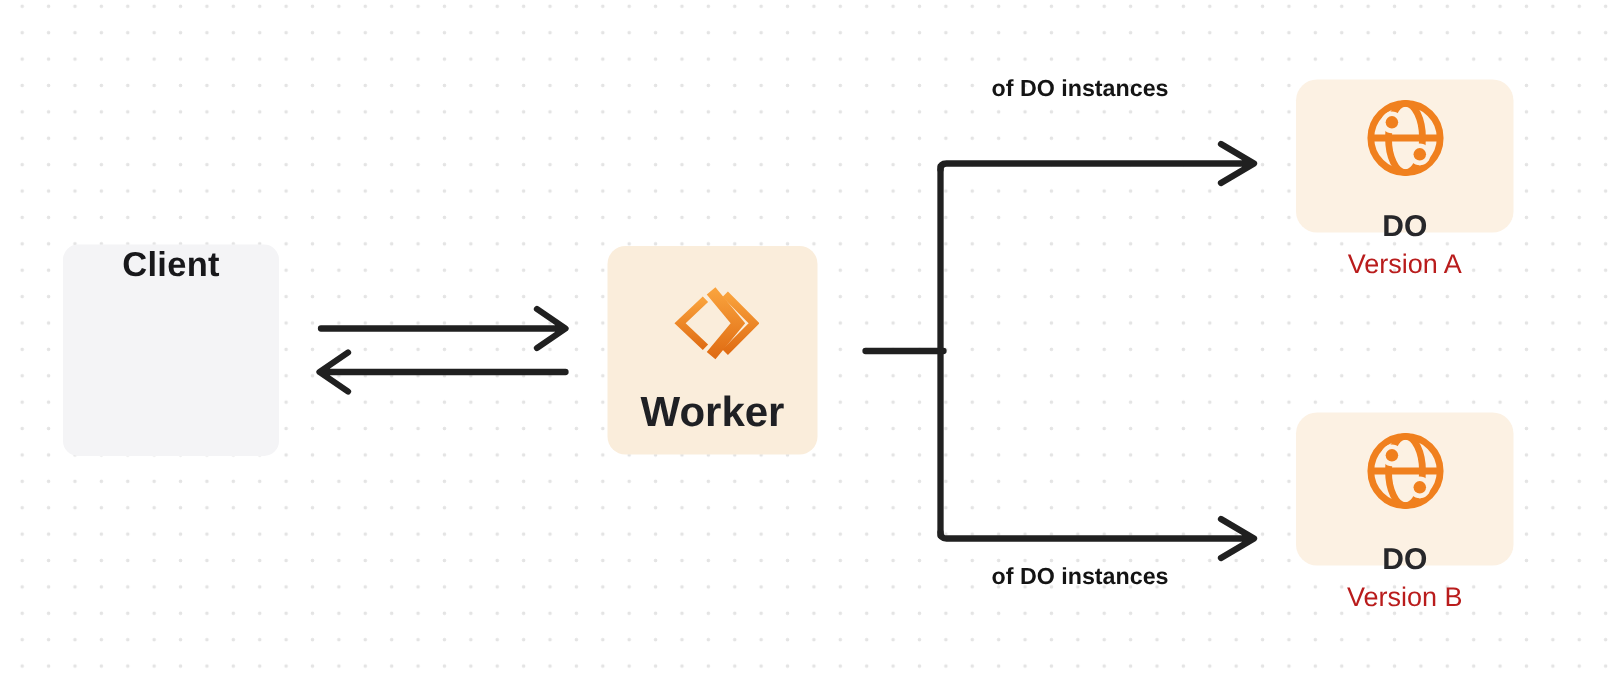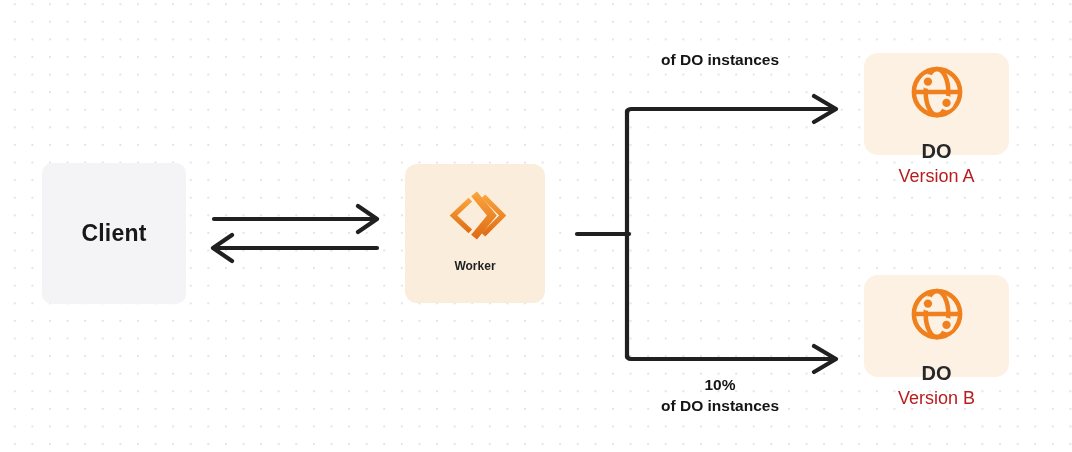--- a/index.html
+++ b/index.html
@@ -22,21 +22,21 @@
     position: absolute;
     inset: 0;
     width: 1072px;
     height: 452px;
   }
   .node {
     position: absolute;
     display: flex;
     flex-direction: column;
     align-items: center;
-    justify-content: center;
+    justify-content: flex-start;
   }
   .client-node {
     left: 42px; top: 163px;
     width: 144px; height: 141px;
     background: #f4f4f6;
     border-radius: 10px;
   }
   .client-label {
     font-size: 23px;
     font-weight: 700;
@@ -46,21 +46,21 @@
   .worker-node {
     left: 405px; top: 164px;
     width: 140px; height: 139px;
     background: #faeddb;
     border-radius: 12px;
     justify-content: flex-start;
     padding-top: 24px;
   }
   .worker-label {
     margin-top: 16px;
-    font-size: 12px;
+    font-size: 28px;
     font-weight: 700;
     color: #1f2024;
   }
   .do-node {
     width: 145px; height: 102px;
     background: #fcf1e3;
     border-radius: 14px;
     justify-content: flex-start;
     padding-top: 10px;
   }
@@ -168,17 +168,16 @@
       </svg>
     </span>
     <div class="do-title">DO</div>
     <div class="do-subtitle">Version B</div>
   </div>
 
   <div class="branch-label branch-label-top">
     <div>of DO instances</div>
   </div>
   <div class="branch-label branch-label-bottom">
-    <div>10%</div>
     <div>of DO instances</div>
   </div>
 
 </div>
 
 </body></html>

